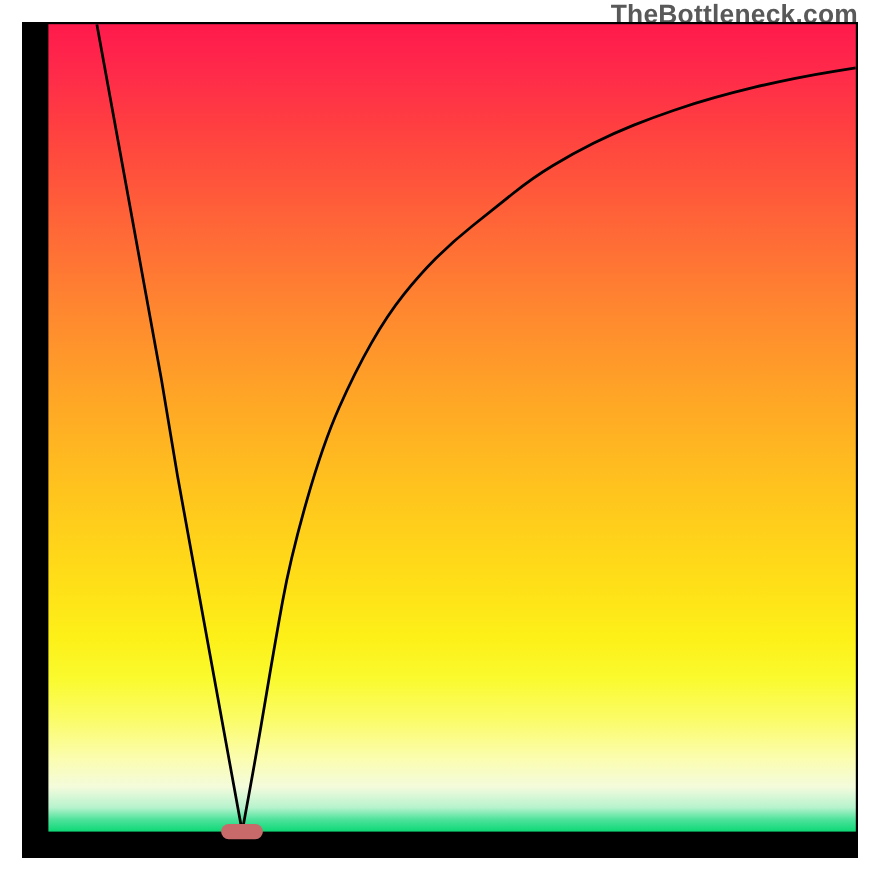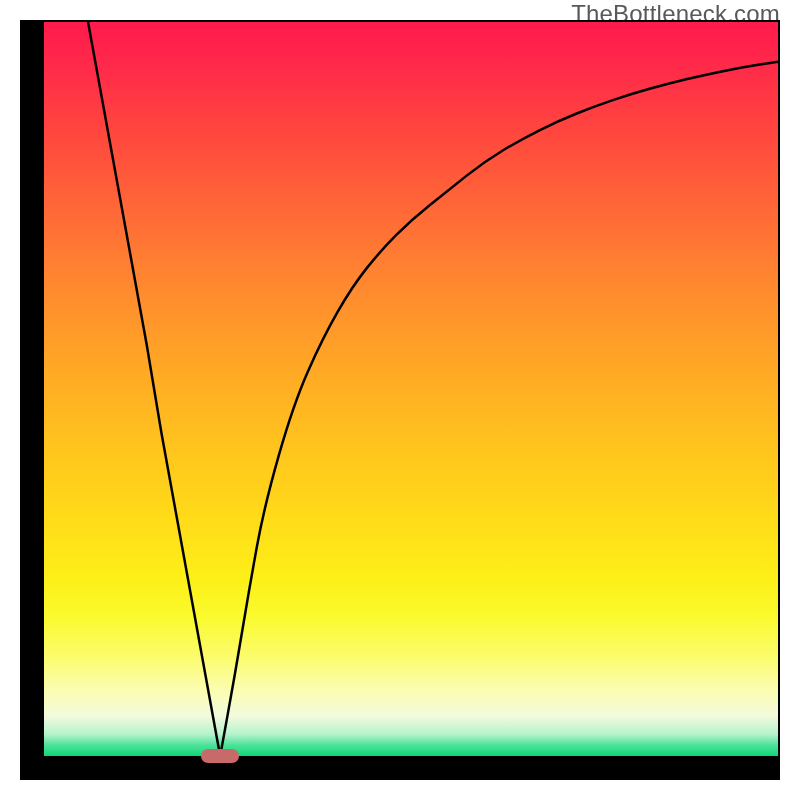--- a/index.html
+++ b/index.html
@@ -66,21 +66,21 @@
     border-radius: 7px;
     height: 14px;
     width: 38px;
   }
   .watermark {
     position: absolute;
     top: 0px;
     right: 20px;
     font-size: 24px;
     color: #595959;
-    font-weight: 400;
+    font-weight: 700;
     letter-spacing: 0.2px;
   }
 </style>
 </head>
 <body>
 
 <div class="chart-container">
 
   <div class="watermark">TheBottleneck.com</div>
 

